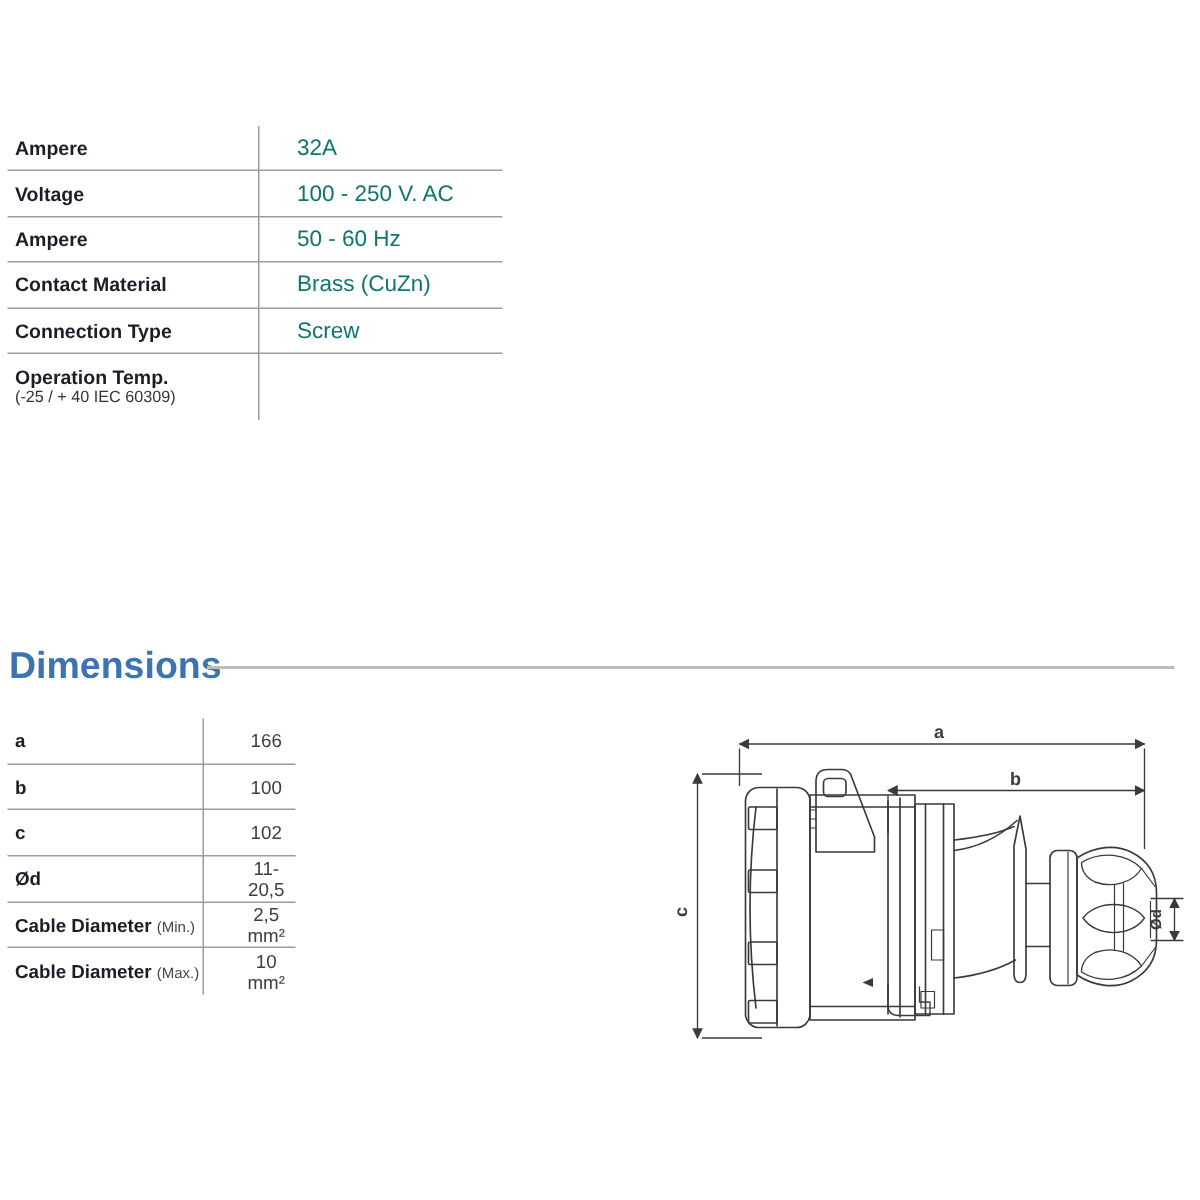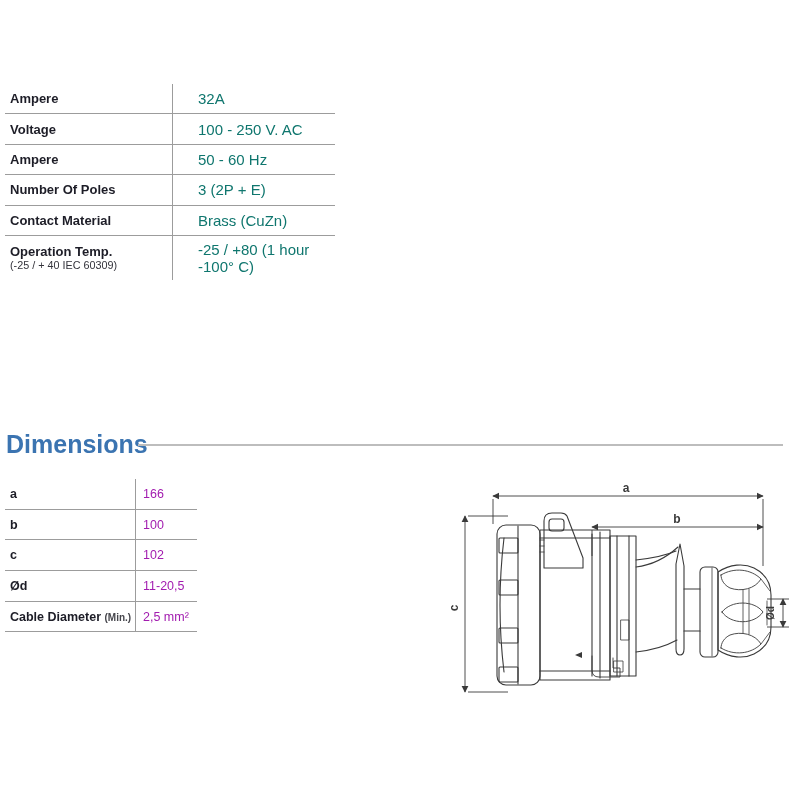--- a/index.html
+++ b/index.html
@@ -20,22 +20,22 @@
   
   .dim-heading { position:absolute; left:6px; top:430px; font-size:25px; font-weight:700; color:#3b74b1; }
   .dim-rule { position:absolute; left:138px; top:444px; width:645px; height:2px; background:#bdbdbd; }
 
   
   .dims-table { position:absolute; left:5px; top:479px; width:192px; }
   .dims-vline { position:absolute; left:130px; top:0; bottom:0; width:1px; background:#9c9c9c; }
   .drow { display:flex; align-items:center; height:30.7px; border-bottom:1px solid #9c9c9c; }
   .drow.last { border-bottom:none; }
   .dlabel { width:130px; padding-left:5px; font-size:12.5px; font-weight:700; color:#1d1d27; }
-  .dlabel .dsub { font-size:10px; font-weight:700; color:#45454b; }
-  .dvalue { flex:1; padding-left:8px; font-size:12.5px; color:#a21caf; }
+  .dlabel .dsub { font-size:10px; font-weight:400; color:#45454b; }
+  .dvalue { flex:1; padding-left:23px; font-size:12.5px; color:#404040;text-align:center; }
 
   
   .drawing { position:absolute; left:440px; top:468px; width:360px; height:244px; }
   .drawing text { font-family:"Liberation Sans", sans-serif; fill:#3a3a3a; }
 </style>
 </head>
 <body>
 
 <div class="spec-table">
   <div class="spec-vline"></div>
@@ -46,33 +46,32 @@
   </div>
   <div class="srow">
     <div class="slabel">Voltage</div>
     <div class="svalue">100 - 250 V. AC</div>
   </div>
   <div class="srow">
     <div class="slabel">Ampere</div>
     <div class="svalue">50 - 60 Hz</div>
   </div>
   <div class="srow">
-    <div class="slabel">Number Of Poles</div>
-    <div class="svalue">3 (2P + E)</div>
+    <div class="slabel">Contact Material</div>
+    <div class="svalue">Brass (CuZn)</div>
   </div>
   <div class="srow">
-    <div class="slabel">Contact Material</div>
-    <div class="svalue">Brass (CuZn)</div>
+    <div class="slabel">Connection Type</div>
+    <div class="svalue">Screw</div>
   </div>
   <div class="srow tall">
     <div class="slabel-cell">
       <div class="main">Operation Temp.</div>
       <div class="sub">(-25 / + 40 IEC 60309)</div>
     </div>
-    <div class="svalue">-25 / +80 (1 hour -100° C)</div>
   </div>
 </div>
 
 <div class="dim-heading">Dimensions</div>
 <div class="dim-rule"></div>
 
 <div class="dims-table">
   <div class="dims-vline"></div>
 
   <div class="drow">
@@ -90,20 +89,27 @@
   <div class="drow">
     <div class="dlabel">Ød</div>
     <div class="dvalue">11-20,5</div>
   </div>
   <div class="drow">
     <div class="dlabel">
       <span>Cable Diameter</span>
       <span class="dsub">(Min.)</span>
     </div>
     <div class="dvalue">2,5 mm²</div>
+  </div>
+  <div class="drow last">
+    <div class="dlabel">
+      <span>Cable Diameter</span>
+      <span class="dsub">(Max.)</span>
+    </div>
+    <div class="dvalue">10 mm²</div>
   </div>
 </div>
 
 <svg class="drawing" viewBox="0 0 360 244" xmlns="http://www.w3.org/2000/svg">
   <defs>
     <marker id="ah" viewBox="0 0 10 10" refX="9" refY="5" markerWidth="8" markerHeight="8" orient="auto-start-reverse">
       <path d="M0,0 L10,5 L0,10 Z" fill="#3a3a3a"></path>
     </marker>
   </defs>
 

